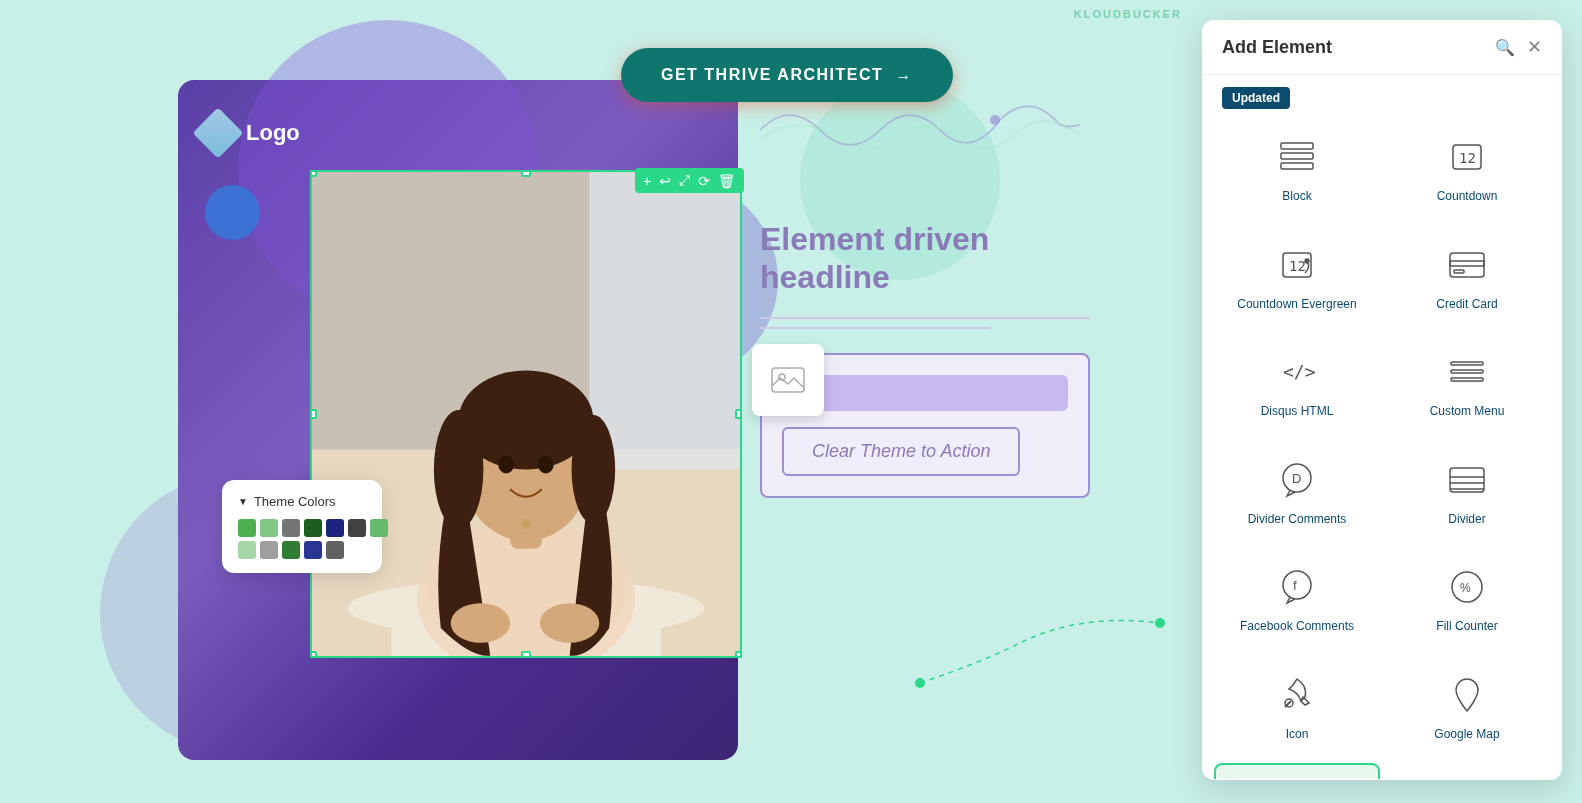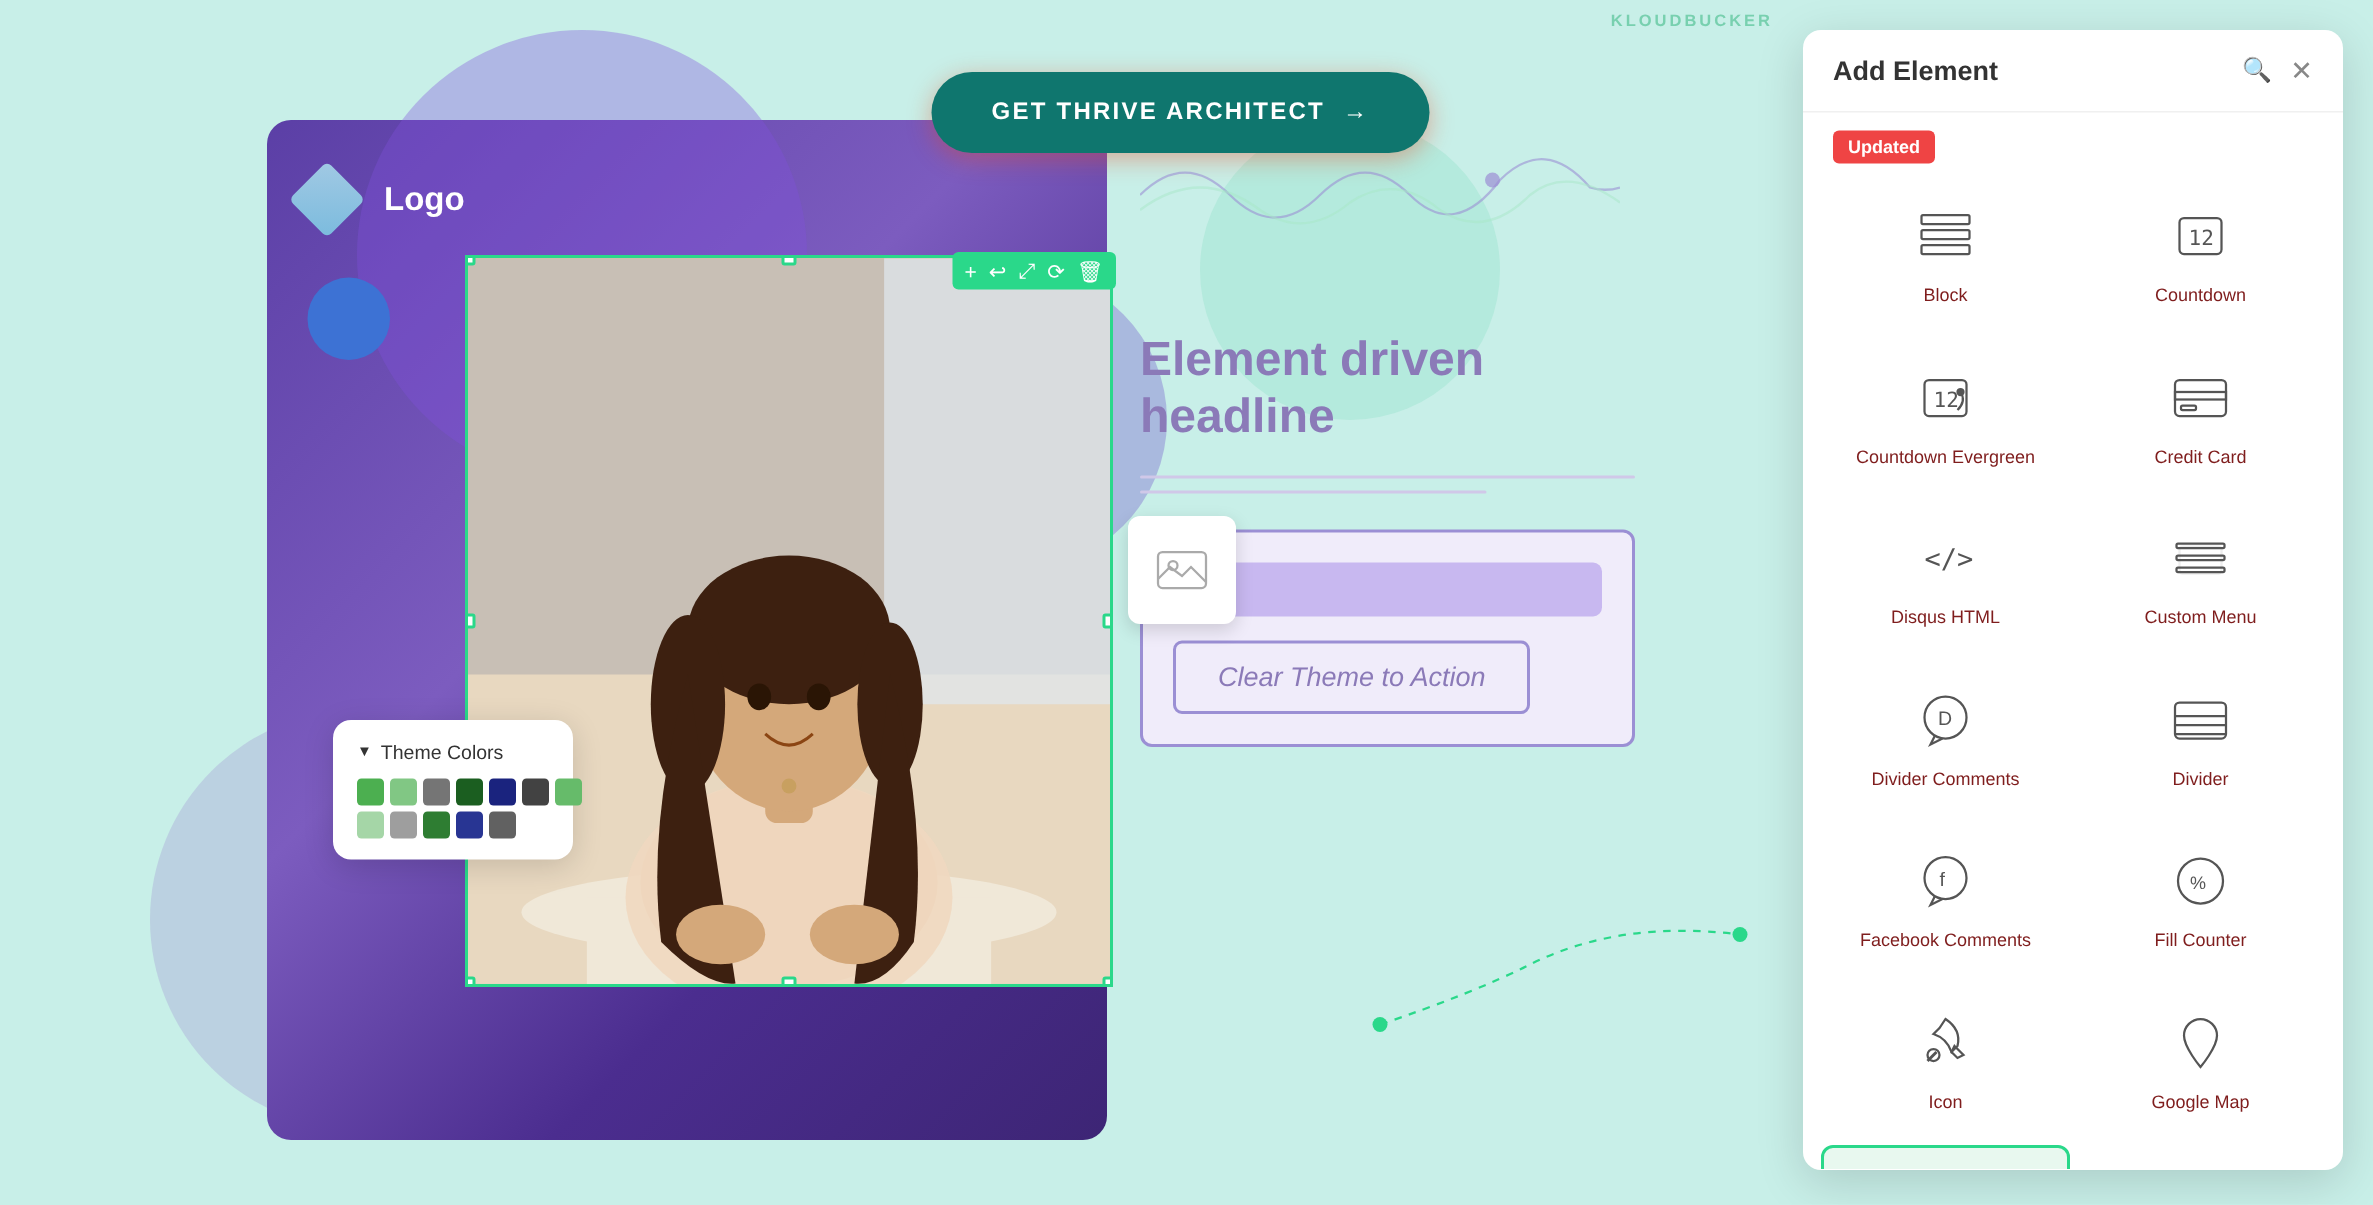--- a/index.html
+++ b/index.html
@@ -33,21 +33,21 @@
       overflow: visible;
     }
 
     
     .logo-area {
       position: absolute;
       top: 115px;
       left: 200px;
       display: flex;
       align-items: center;
-      gap: 20px;
+      gap: 10px;
       color: white;
       font-size: 22px;
       font-weight: 600;
     }
     .logo-diamond {
       width: 36px;
       height: 36px;
       background: linear-gradient(135deg, #a8d8ea, #7ec8e3);
       transform: rotate(45deg);
       border-radius: 4px;
@@ -263,21 +263,21 @@
       font-weight: 600;
       color: #333;
     }
     .panel-header-icons {
       display: flex;
       gap: 12px;
       align-items: center;
     }
 
     .updated-badge {
-      background: #ef4444;
+      background: #0c4a6e;
       color: white;
       font-size: 12px;
       font-weight: 600;
       padding: 4px 10px;
       border-radius: 4px;
       margin: 12px 20px 0;
       display: inline-block;
     }
 
     .elements-grid {
@@ -314,21 +314,21 @@
     }
     .element-icon svg {
       width: 44px;
       height: 44px;
       stroke: #555;
       fill: none;
       stroke-width: 1.5;
     }
     .element-label {
       font-size: 12px;
-      color: #7f1d1d;
+      color: #0c4a6e;
       text-align: center;
       line-height: 1.3;
     }
 
     
     .photo-fill {
       width: 100%;
       height: 100%;
       background: linear-gradient(180deg, #d4b896 0%, #c4956a 30%, #e8d0b0 60%, #f5e8d5 100%);
       display: flex;

